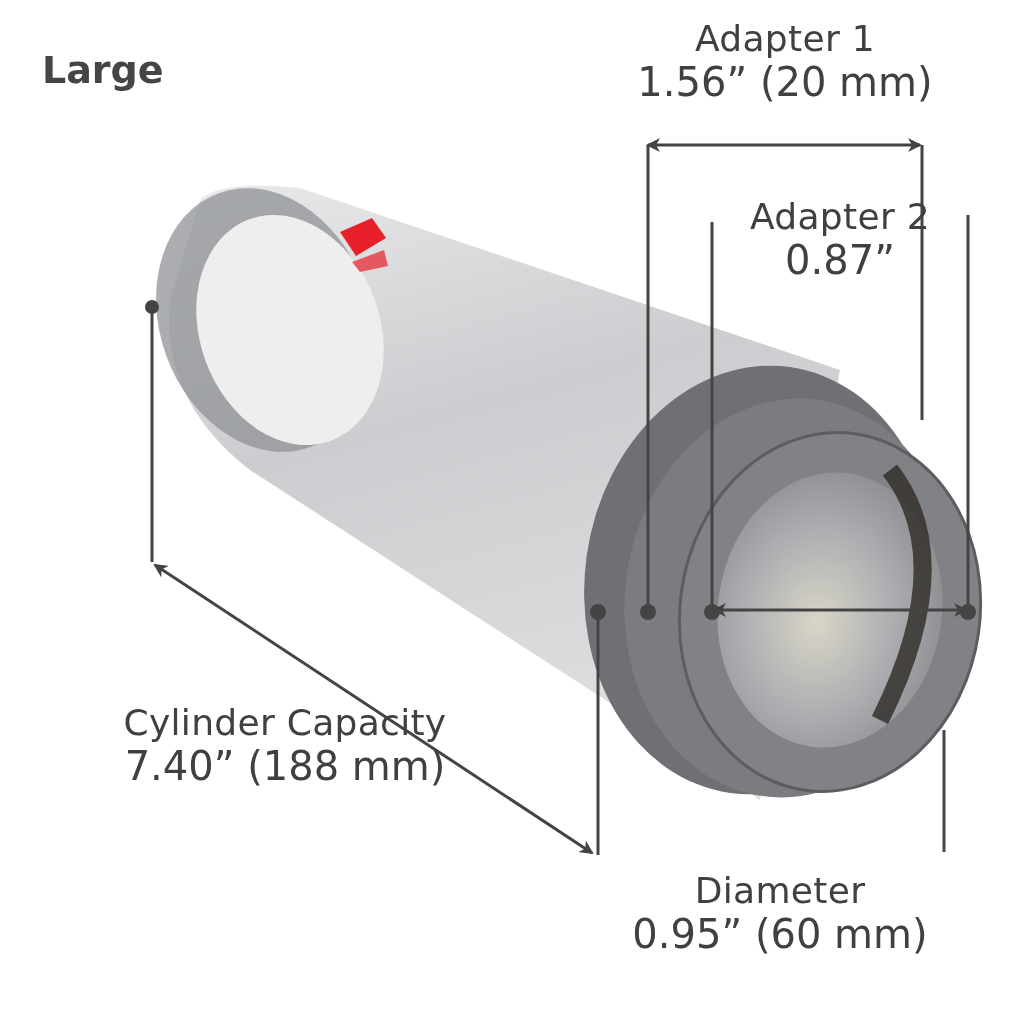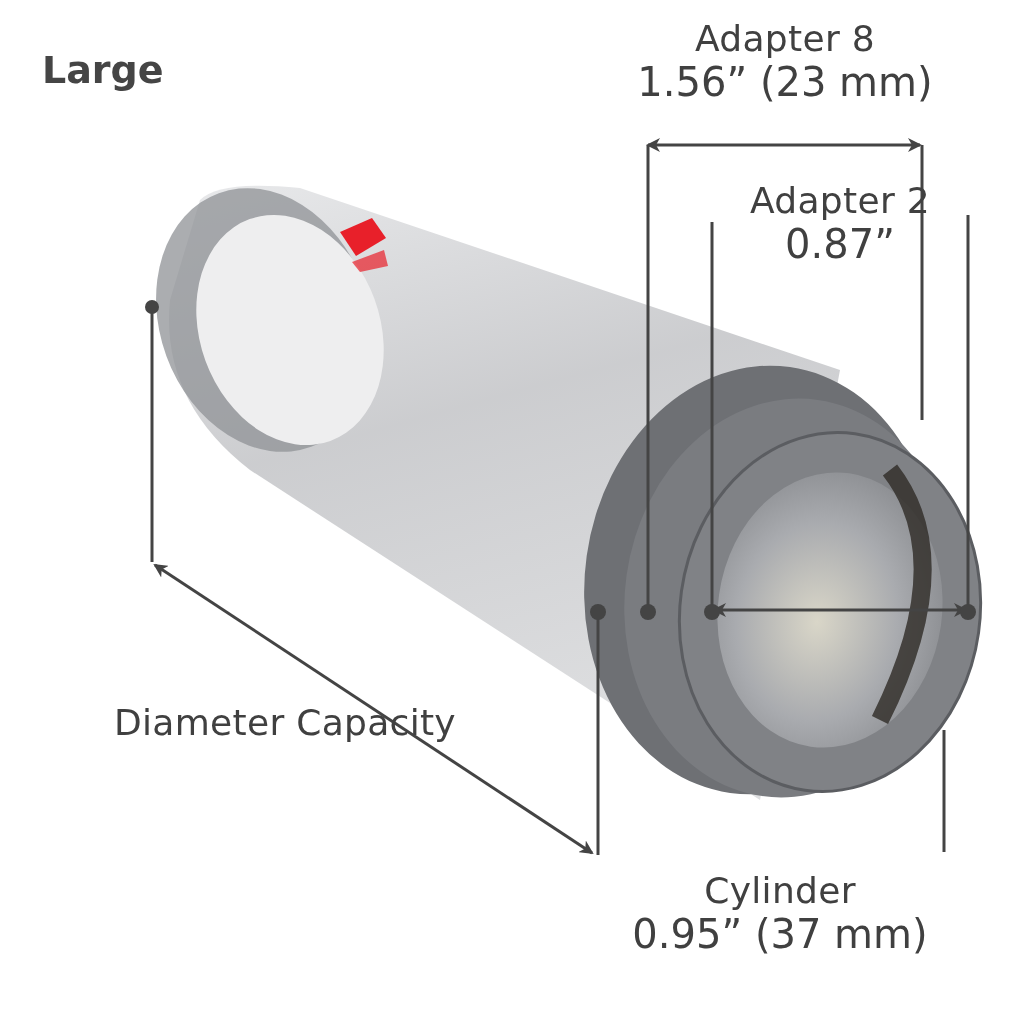--- a/index.html
+++ b/index.html
@@ -74,35 +74,39 @@
     <circle cx="598" cy="612" r="8"></circle>
     <circle cx="648" cy="612" r="8"></circle>
     <circle cx="712" cy="612" r="8"></circle>
     <circle cx="968" cy="612" r="8"></circle>
   </g>
 </svg>
 
 <div class="title">Large</div>
 
 <div class="label" style="left:620px; top:18px; width:330px;">
-  <div class="name">Adapter 8</div>
+  <div class="name">Adapter 1</div>
   <div class="val">
     <span>1.56”</span>
-    <span>(23 mm)</span>
+    <span>(20 mm)</span>
   </div>
 </div>
 
-<div class="label" style="left:725px; top:180px; width:230px;">
+<div class="label" style="left:725px; top:196px; width:230px;">
   <div class="name">Adapter 2</div>
   <div class="val">0.87”</div>
 </div>
 
 <div class="label" style="left:85px; top:702px; width:400px;">
-  <div class="name">Diameter Capacity</div>
+  <div class="name">Cylinder Capacity</div>
+  <div class="val">
+    <span>7.40”</span>
+    <span>(188 mm)</span>
+  </div>
 </div>
 
 <div class="label" style="left:615px; top:870px; width:330px;">
-  <div class="name">Cylinder</div>
+  <div class="name">Diameter</div>
   <div class="val">
     <span>0.95”</span>
-    <span>(37 mm)</span>
+    <span>(60 mm)</span>
   </div>
 </div>
 
 </body></html>

